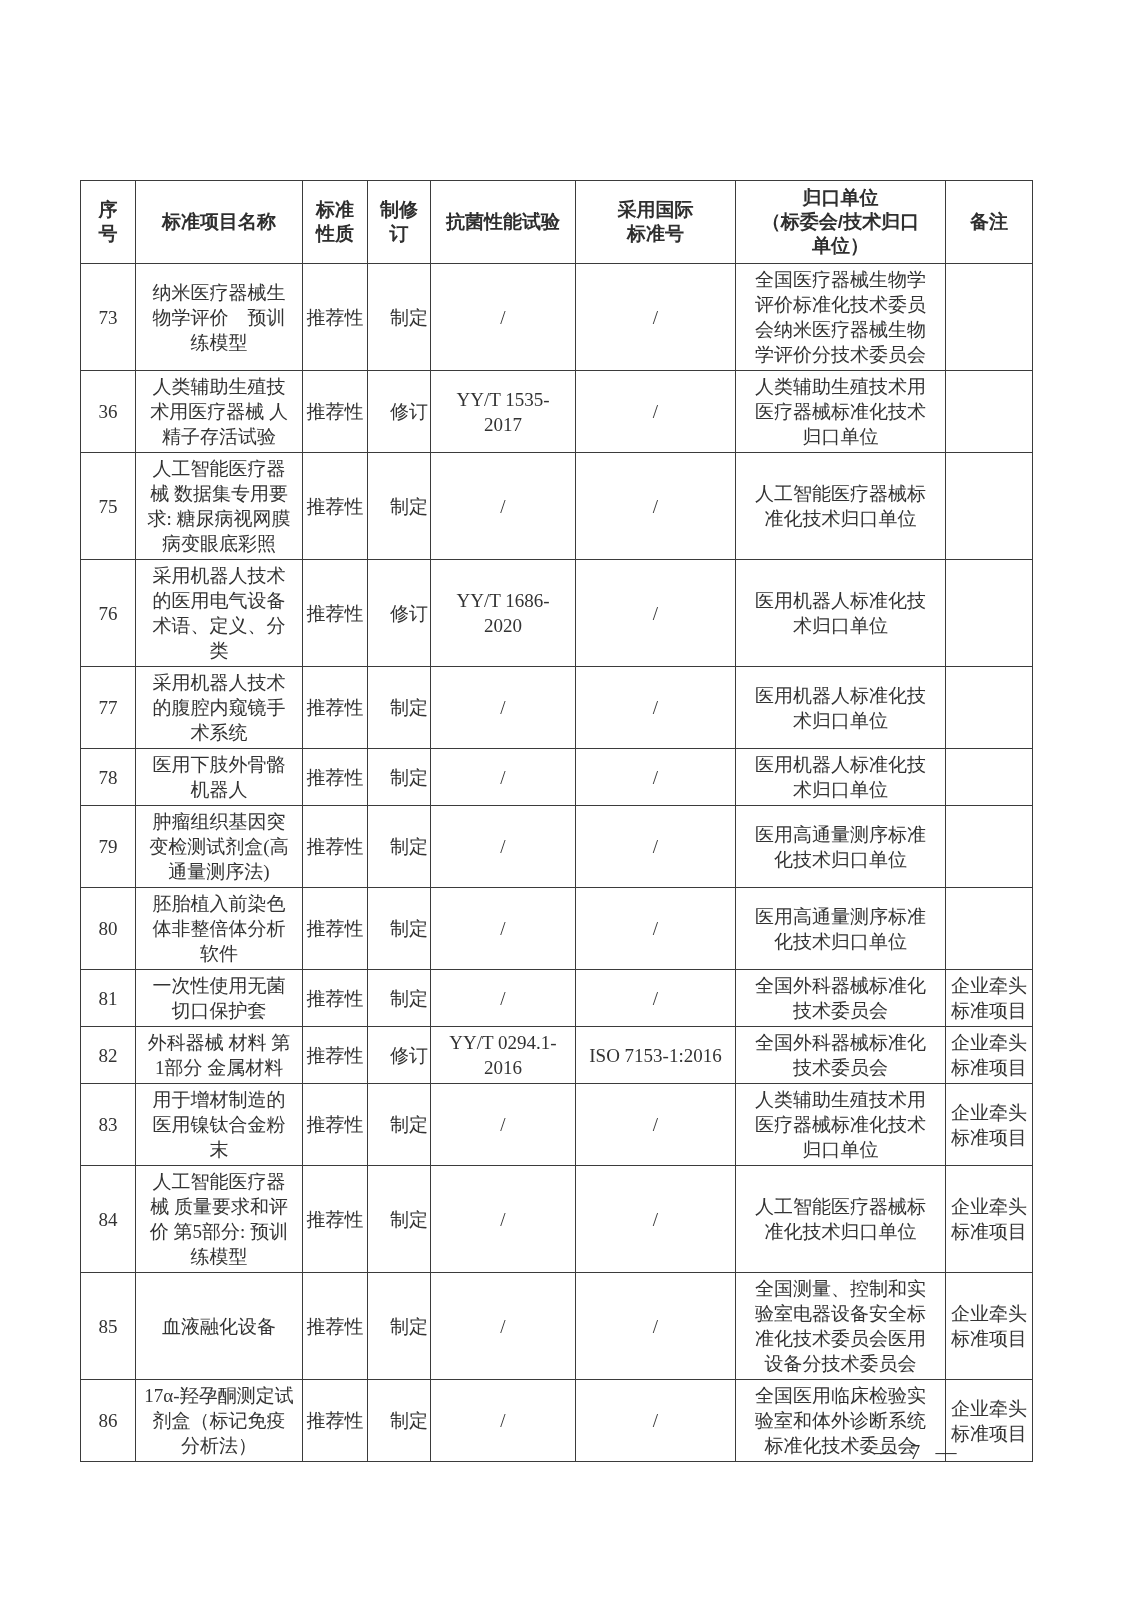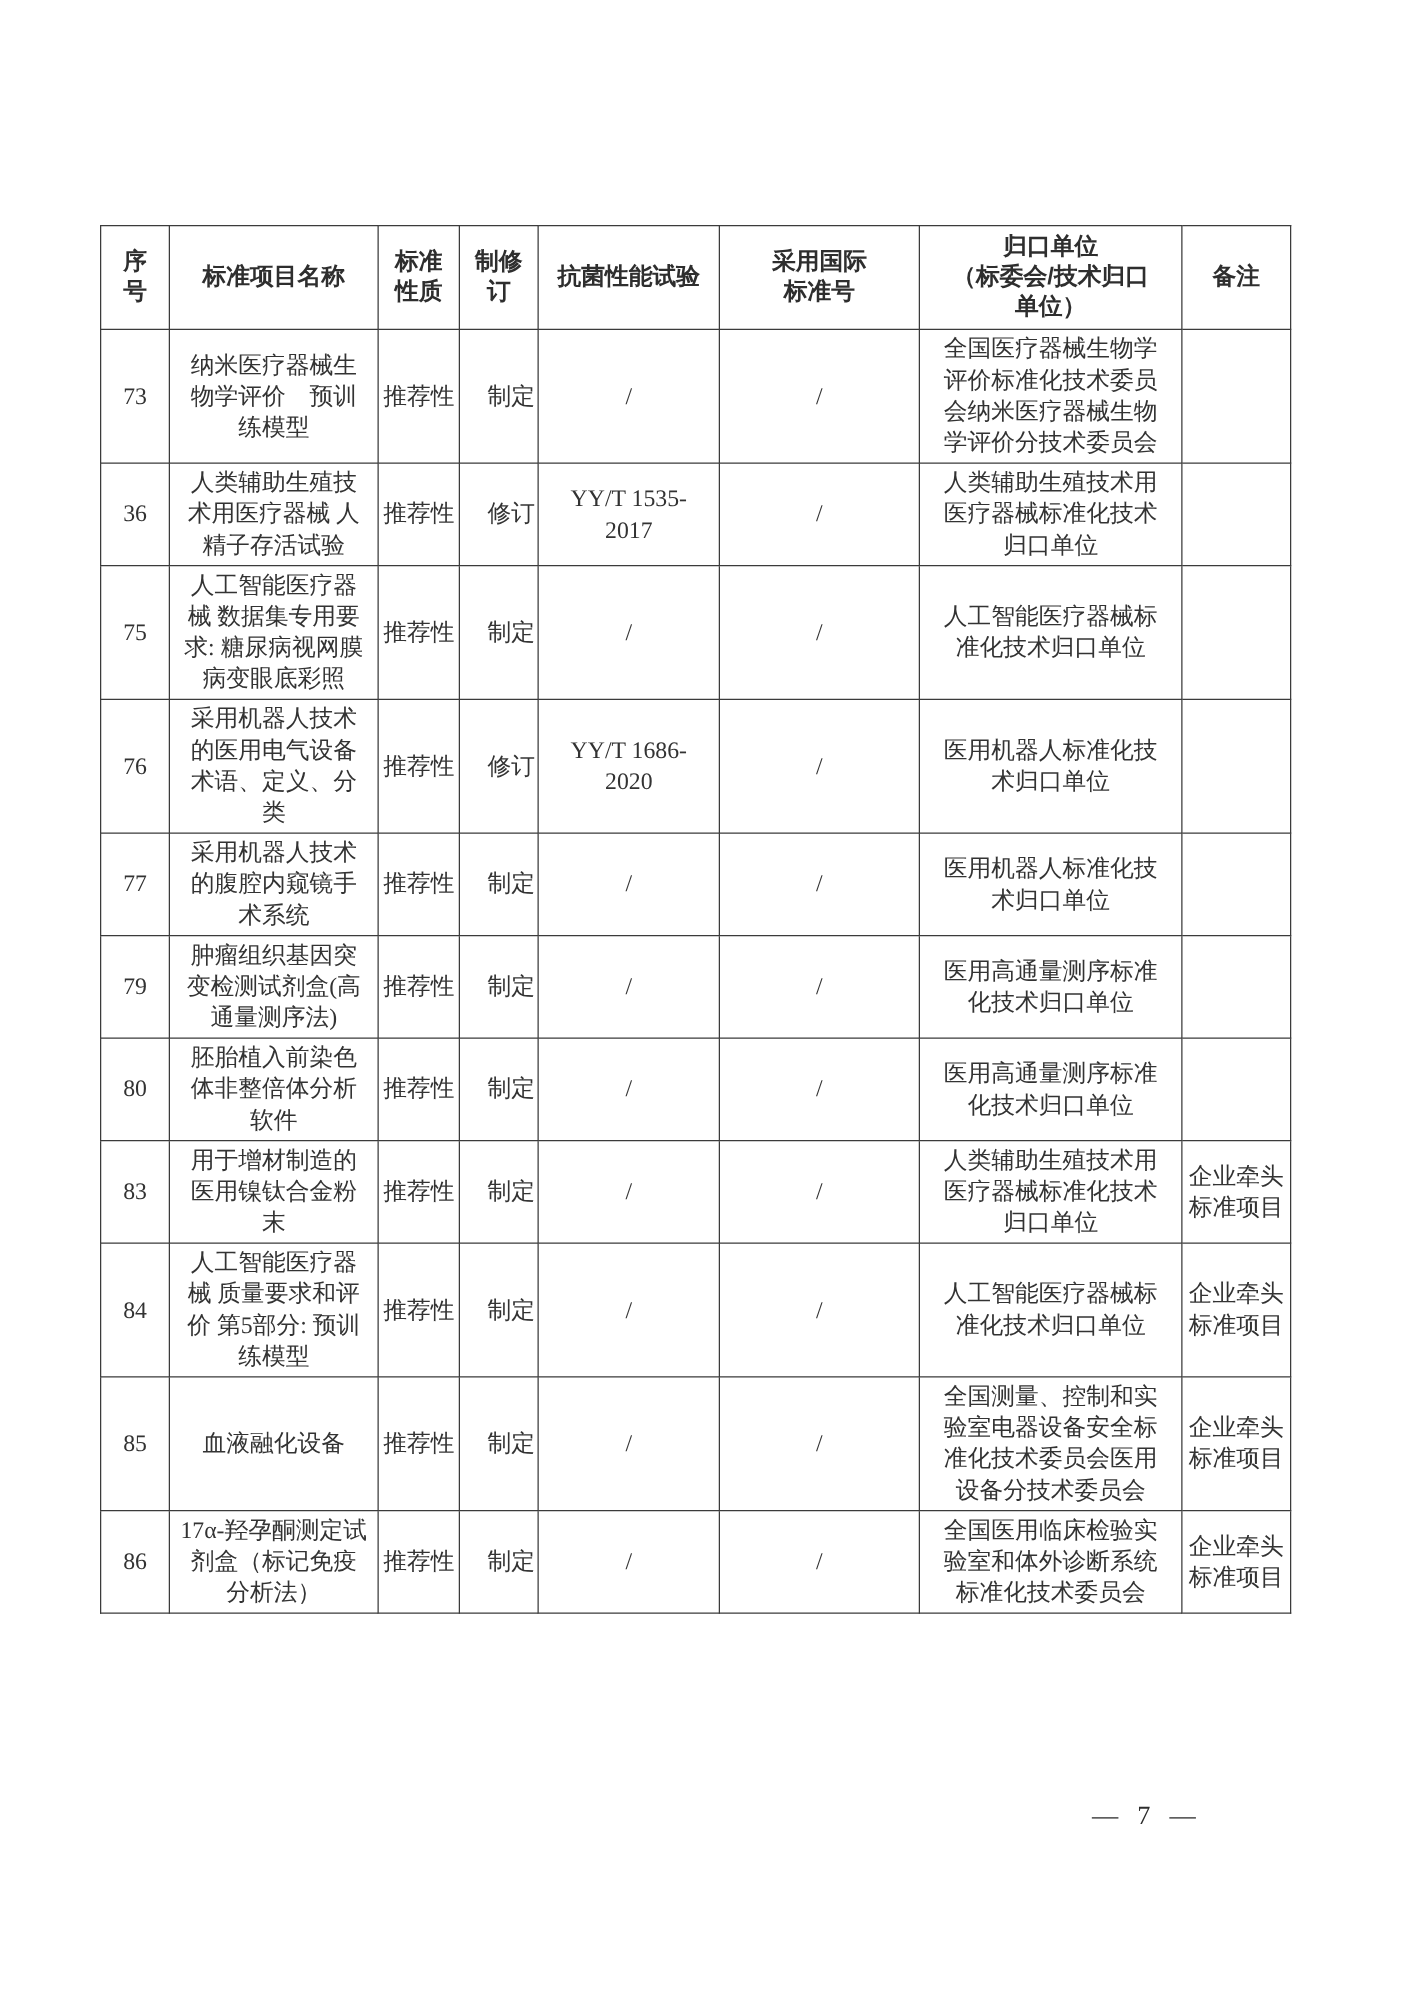--- a/index.html
+++ b/index.html
@@ -142,40 +142,70 @@
     <td class="col-no">77</td>
     <td class="col-name">采用机器人技术的腹腔内窥镜手术系统</td>
     <td class="col-nature">推荐性</td>
     <td class="col-type">制定</td>
     <td class="col-revised">/</td>
     <td class="col-intl">/</td>
     <td class="col-unit">医用机器人标准化技术归口单位</td>
     <td class="col-remark"></td>
   </tr>
         <tr>
+    <td class="col-no">78</td>
+    <td class="col-name">医用下肢外骨骼机器人</td>
+    <td class="col-nature">推荐性</td>
+    <td class="col-type">制定</td>
+    <td class="col-revised">/</td>
+    <td class="col-intl">/</td>
+    <td class="col-unit">医用机器人标准化技术归口单位</td>
+    <td class="col-remark"></td>
+  </tr>
+        <tr>
     <td class="col-no">79</td>
     <td class="col-name">肿瘤组织基因突变检测试剂盒(高通量测序法)</td>
     <td class="col-nature">推荐性</td>
     <td class="col-type">制定</td>
     <td class="col-revised">/</td>
     <td class="col-intl">/</td>
     <td class="col-unit">医用高通量测序标准化技术归口单位</td>
     <td class="col-remark"></td>
   </tr>
         <tr>
     <td class="col-no">80</td>
     <td class="col-name">胚胎植入前染色体非整倍体分析软件</td>
     <td class="col-nature">推荐性</td>
     <td class="col-type">制定</td>
     <td class="col-revised">/</td>
     <td class="col-intl">/</td>
     <td class="col-unit">医用高通量测序标准化技术归口单位</td>
     <td class="col-remark"></td>
   </tr>
         <tr>
+    <td class="col-no">81</td>
+    <td class="col-name">一次性使用无菌切口保护套</td>
+    <td class="col-nature">推荐性</td>
+    <td class="col-type">制定</td>
+    <td class="col-revised">/</td>
+    <td class="col-intl">/</td>
+    <td class="col-unit">全国外科器械标准化技术委员会</td>
+    <td class="col-remark">企业牵头标准项目</td>
+  </tr>
+        <tr>
+    <td class="col-no">82</td>
+    <td class="col-name">外科器械 材料 第1部分 金属材料</td>
+    <td class="col-nature">推荐性</td>
+    <td class="col-type">修订</td>
+    <td class="col-revised">YY/T 0294.1-2016</td>
+    <td class="col-intl">ISO 7153-1:2016</td>
+    <td class="col-unit">全国外科器械标准化技术委员会</td>
+    <td class="col-remark">企业牵头标准项目</td>
+  </tr>
+        <tr>
     <td class="col-no">83</td>
     <td class="col-name">用于增材制造的医用镍钛合金粉末</td>
     <td class="col-nature">推荐性</td>
     <td class="col-type">制定</td>
     <td class="col-revised">/</td>
     <td class="col-intl">/</td>
     <td class="col-unit">人类辅助生殖技术用医疗器械标准化技术归口单位</td>
     <td class="col-remark">企业牵头标准项目</td>
   </tr>
         <tr>

